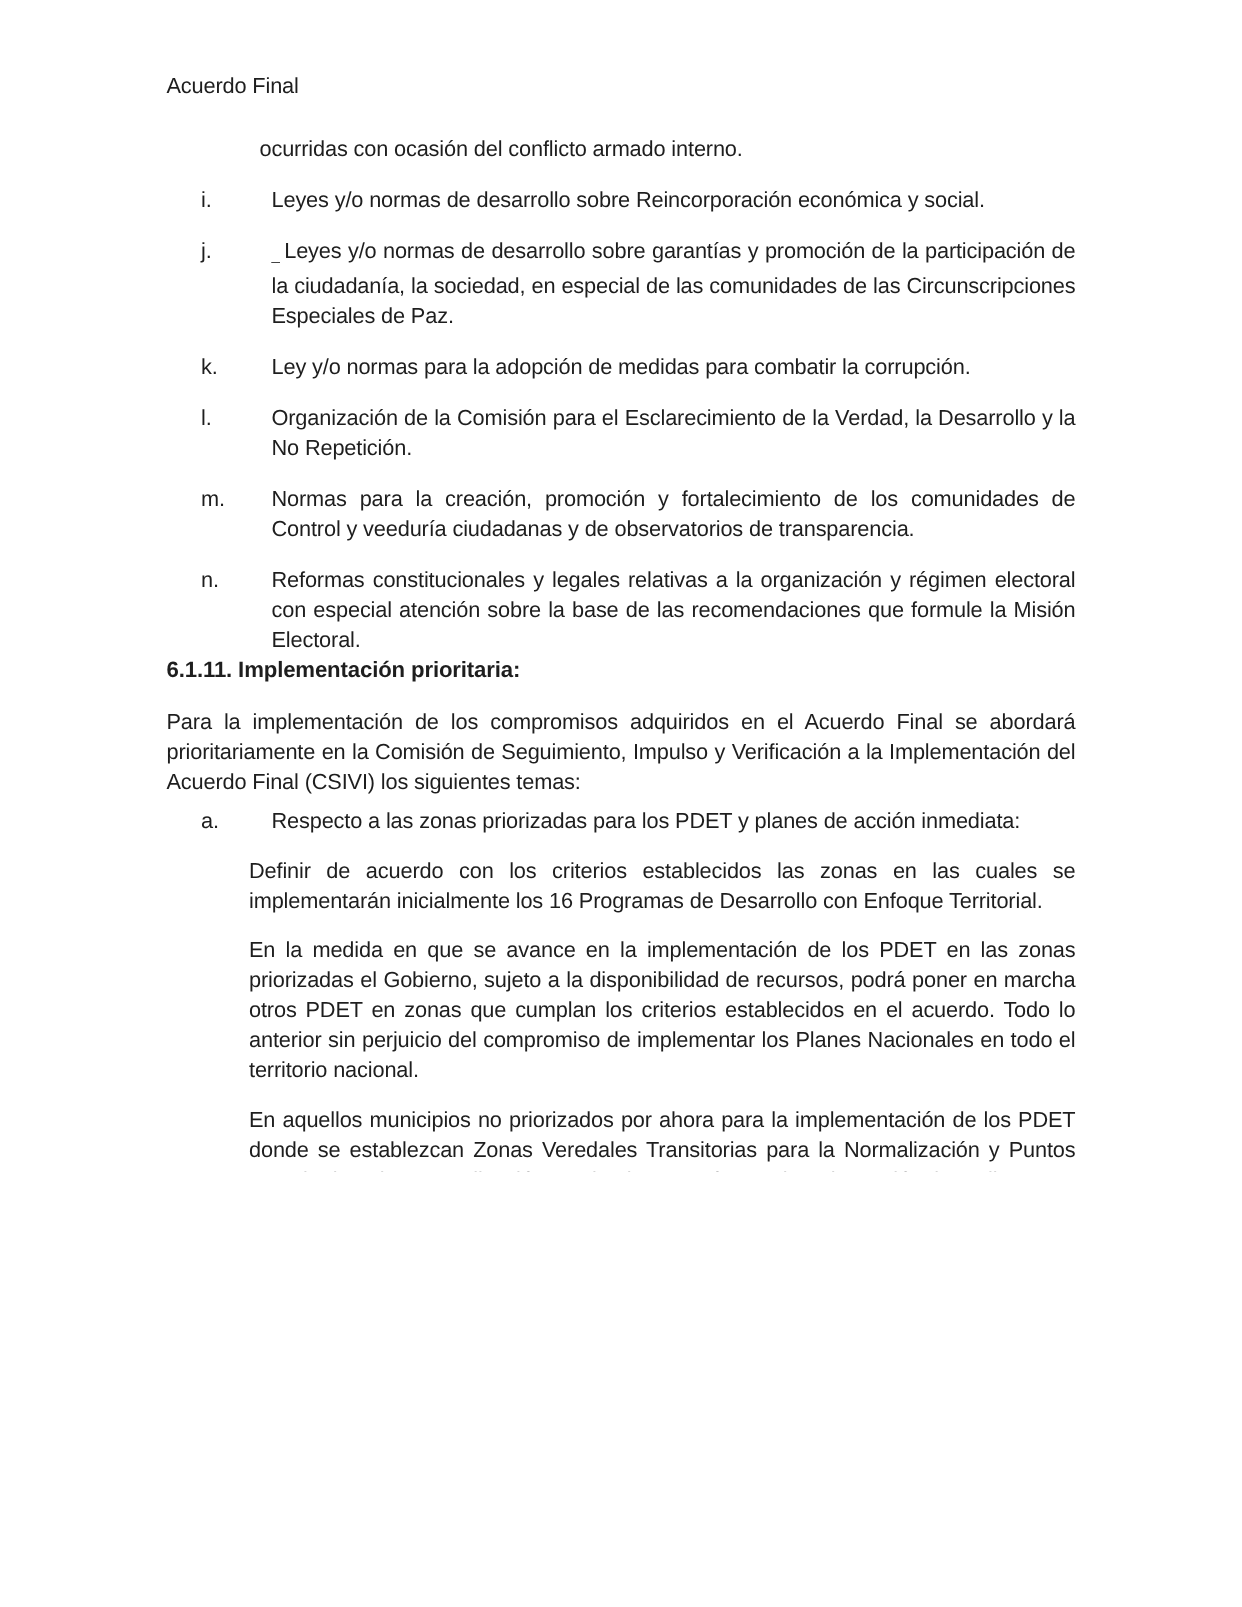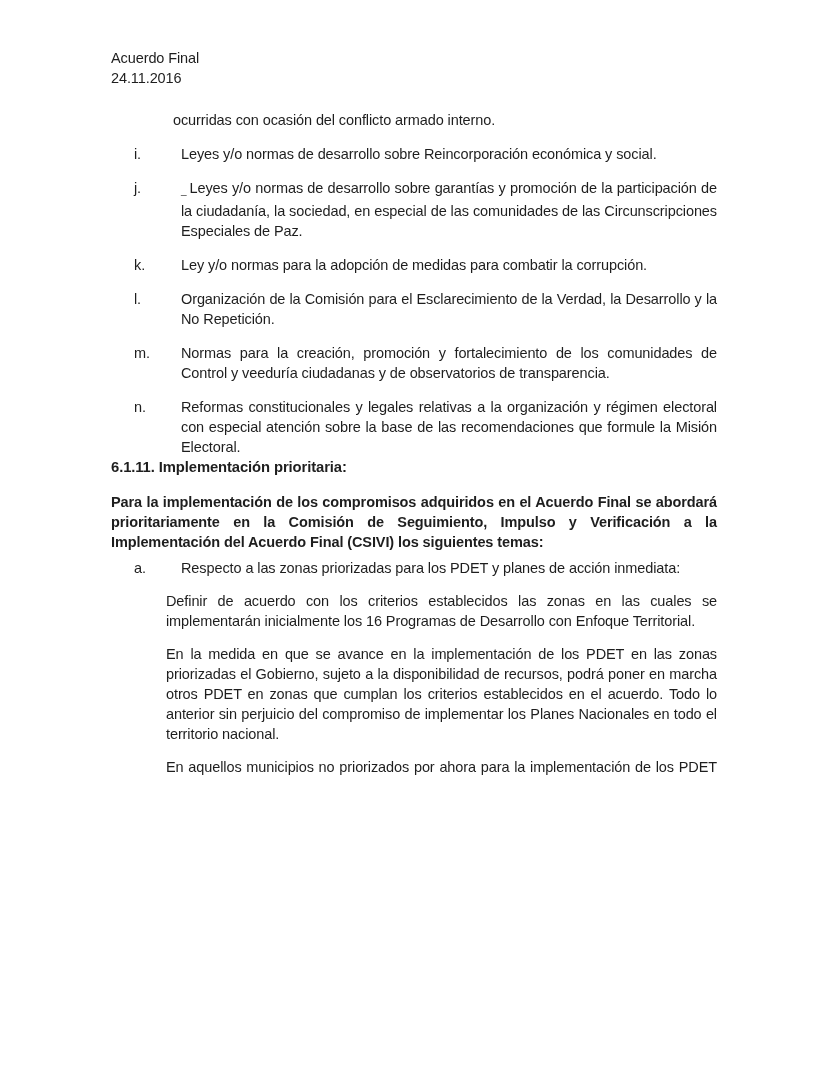--- a/index.html
+++ b/index.html
@@ -54,21 +54,20 @@
   }
 
   .section-heading {
     font-weight: bold;
     font-size: 14.8px;
   }
 
   .intro-paragraph {
     margin-top: 15px;
     text-align: justify;
-    font-weight: bold;
   }
 
   .sub-list-item {
     display: flex;
     margin-top: 6px;
     margin-left: 23px;
   }
 
   .indented-paragraph {
     margin-top: 13px;
@@ -84,21 +83,20 @@
     text-align: right;
   }
 </style>
 </head>
 <body>
 
 <div class="page">
 
   <header class="doc-header">
     <div class="hline">Acuerdo Final</div>
-    <div class="hline">24.11.2016</div>
   </header>
 
   <main>
 
     <p class="continuation-line">ocurridas con ocasión del conflicto armado interno.</p>
 
     <div class="list-item">
       <span class="li-marker">i.</span>
       <div class="li-body">Leyes y/o normas de desarrollo sobre Reincorporación económica y social.</div>
     </div>

